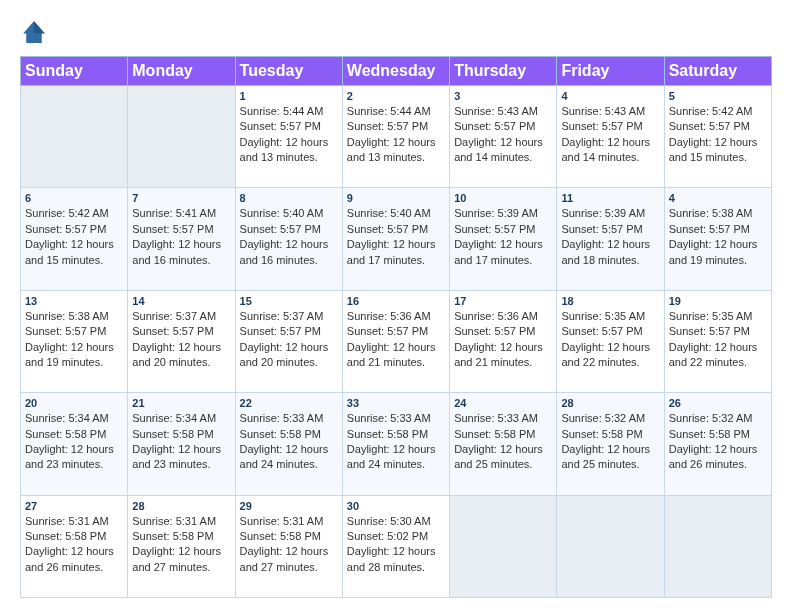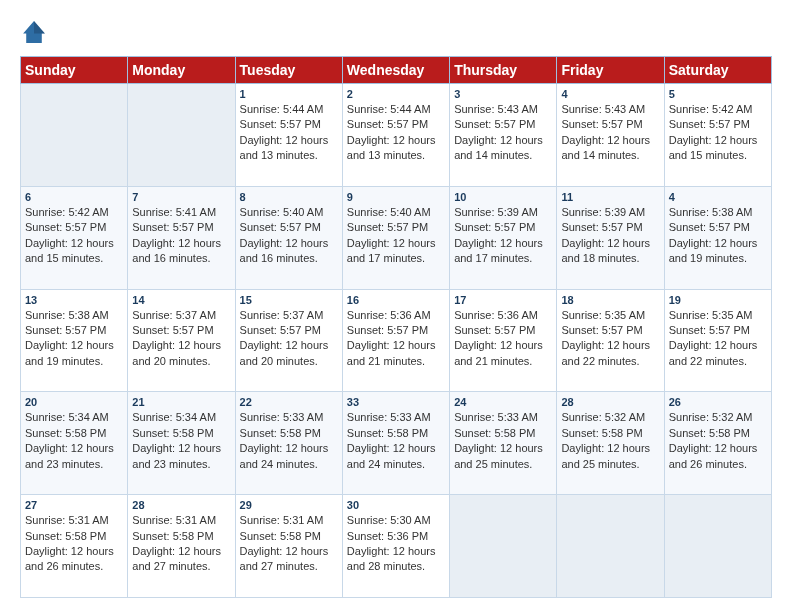--- a/index.html
+++ b/index.html
@@ -57,23 +57,23 @@
       font-weight: normal;
       color: #333;
     }
     table {
       width: 100%;
       border-collapse: collapse;
       flex: 1;
       table-layout: fixed;
     }
     thead tr th {
-      background-color: #b91c1c;
+      background-color: #8b5cf6;
       color: #fff;
-      font-size: 14px;
+      font-size: 16px;
       font-weight: bold;
       padding: 5px 4px;
       border: 1px solid #a0c0e0;
       text-align: left;
     }
     tbody tr td {
       border: 1px solid #c8d8e8;
       padding: 4px 4px;
       vertical-align: top;
       font-size: 9px;
@@ -345,21 +345,21 @@
           <td>
             <span class="day-num">29</span>
             <div class="day-info" style="white-space: pre-line;">Sunrise: 5:31 AM
 Sunset: 5:58 PM
 Daylight: 12 hours
 and 27 minutes.</div>
           </td>
           <td>
             <span class="day-num">30</span>
             <div class="day-info" style="white-space: pre-line;">Sunrise: 5:30 AM
-Sunset: 5:36 PM
+Sunset: 5:02 PM
 Daylight: 12 hours
 and 28 minutes.</div>
           </td>
           <td class="empty"></td>
           <td class="empty"></td>
           <td class="empty"></td>
         </tr>
       </tbody>
   </table>
 </div>

